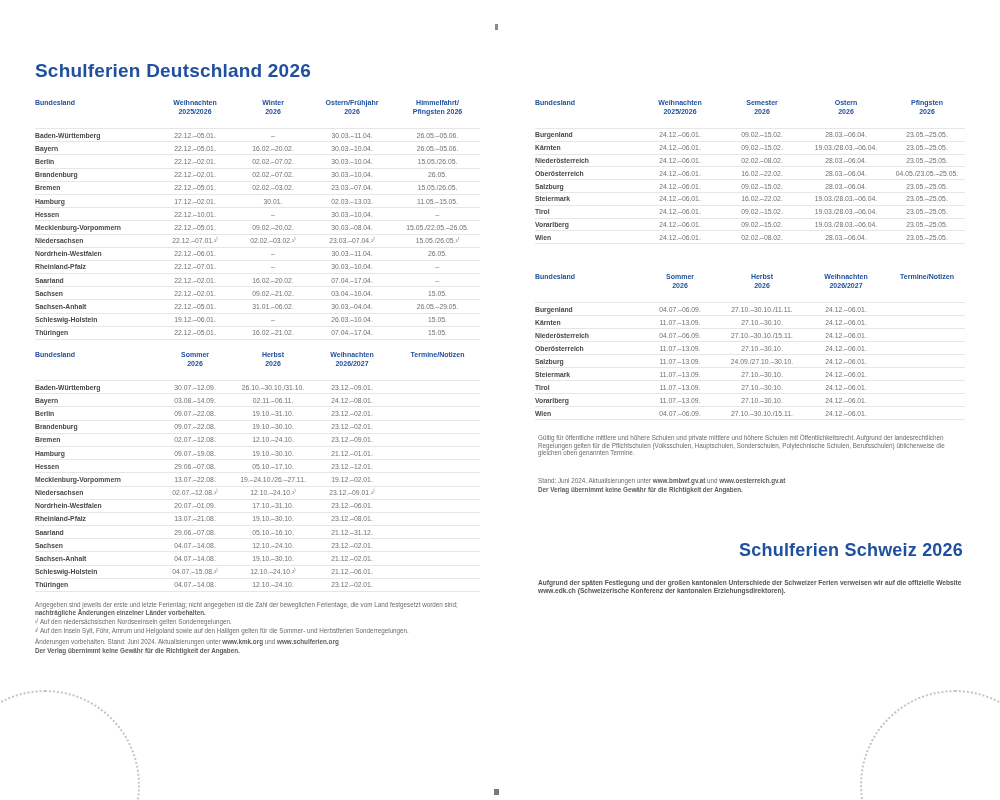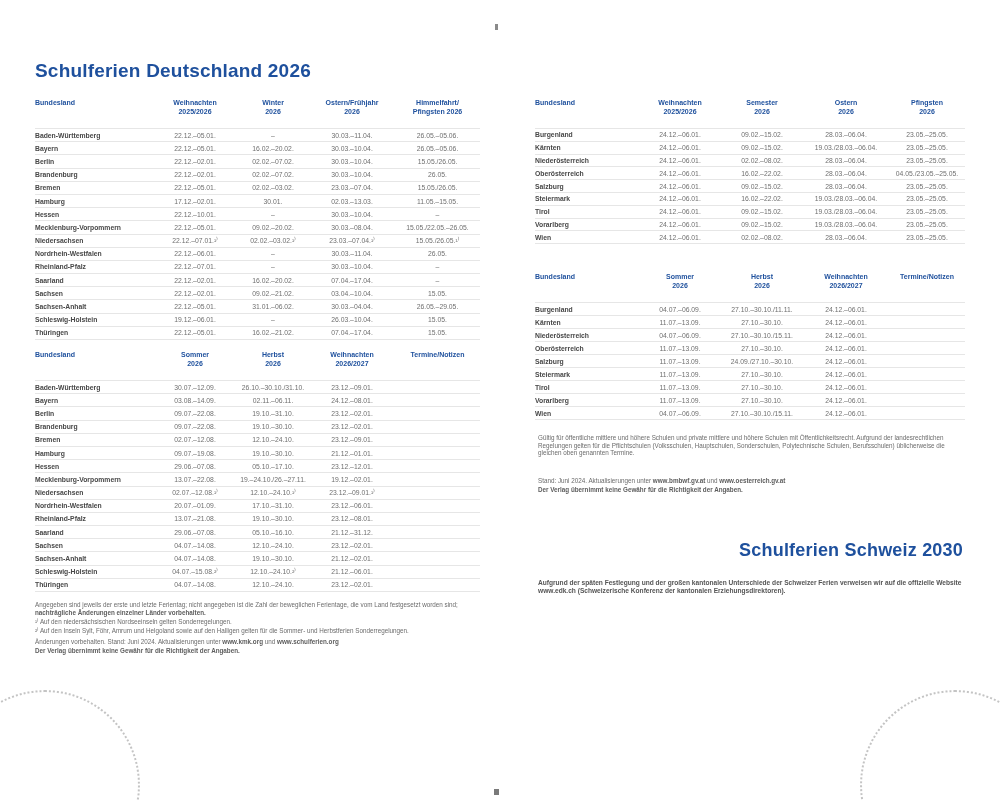--- a/index.html
+++ b/index.html
@@ -515,16 +515,16 @@
       </div>
     </div>
   <div class="notes pos-notes-at1">
       <p><span>Gültig für öffentliche mittlere und höhere Schulen und private mittlere und höhere Schulen mit Öffentlichkeitsrecht. Aufgrund der landesrechtlichen Regelungen gelten für die Pflichtschulen (Volksschulen, Hauptschulen, Sonderschulen, Polytechnische Schulen, Berufsschulen) üblicherweise die gleichen oben genannten Termine.</span></p>
     </div>
   <div class="notes pos-notes-at2">
       <p><span>Stand: Juni 2024. Aktualisierungen unter </span><span class="b">www.bmbwf.gv.at</span><span> und </span><span class="b">www.oesterreich.gv.at</span></p>
       <p><span class="b">Der Verlag übernimmt keine Gewähr für die Richtigkeit der Angaben.</span></p>
     </div>
 
-  <h2 class="title title-ch">Schulferien Schweiz 2030</h2>
+  <h2 class="title title-ch">Schulferien Schweiz 2026</h2>
   <p class="pos-swiss">Aufgrund der späten Festlegung und der großen kantonalen Unterschiede der Schweizer Ferien verweisen wir auf die offizielle Website www.edk.ch (Schweizerische Konferenz der kantonalen Erziehungsdirektoren).</p>
 
 </div>
 
 </body></html>

